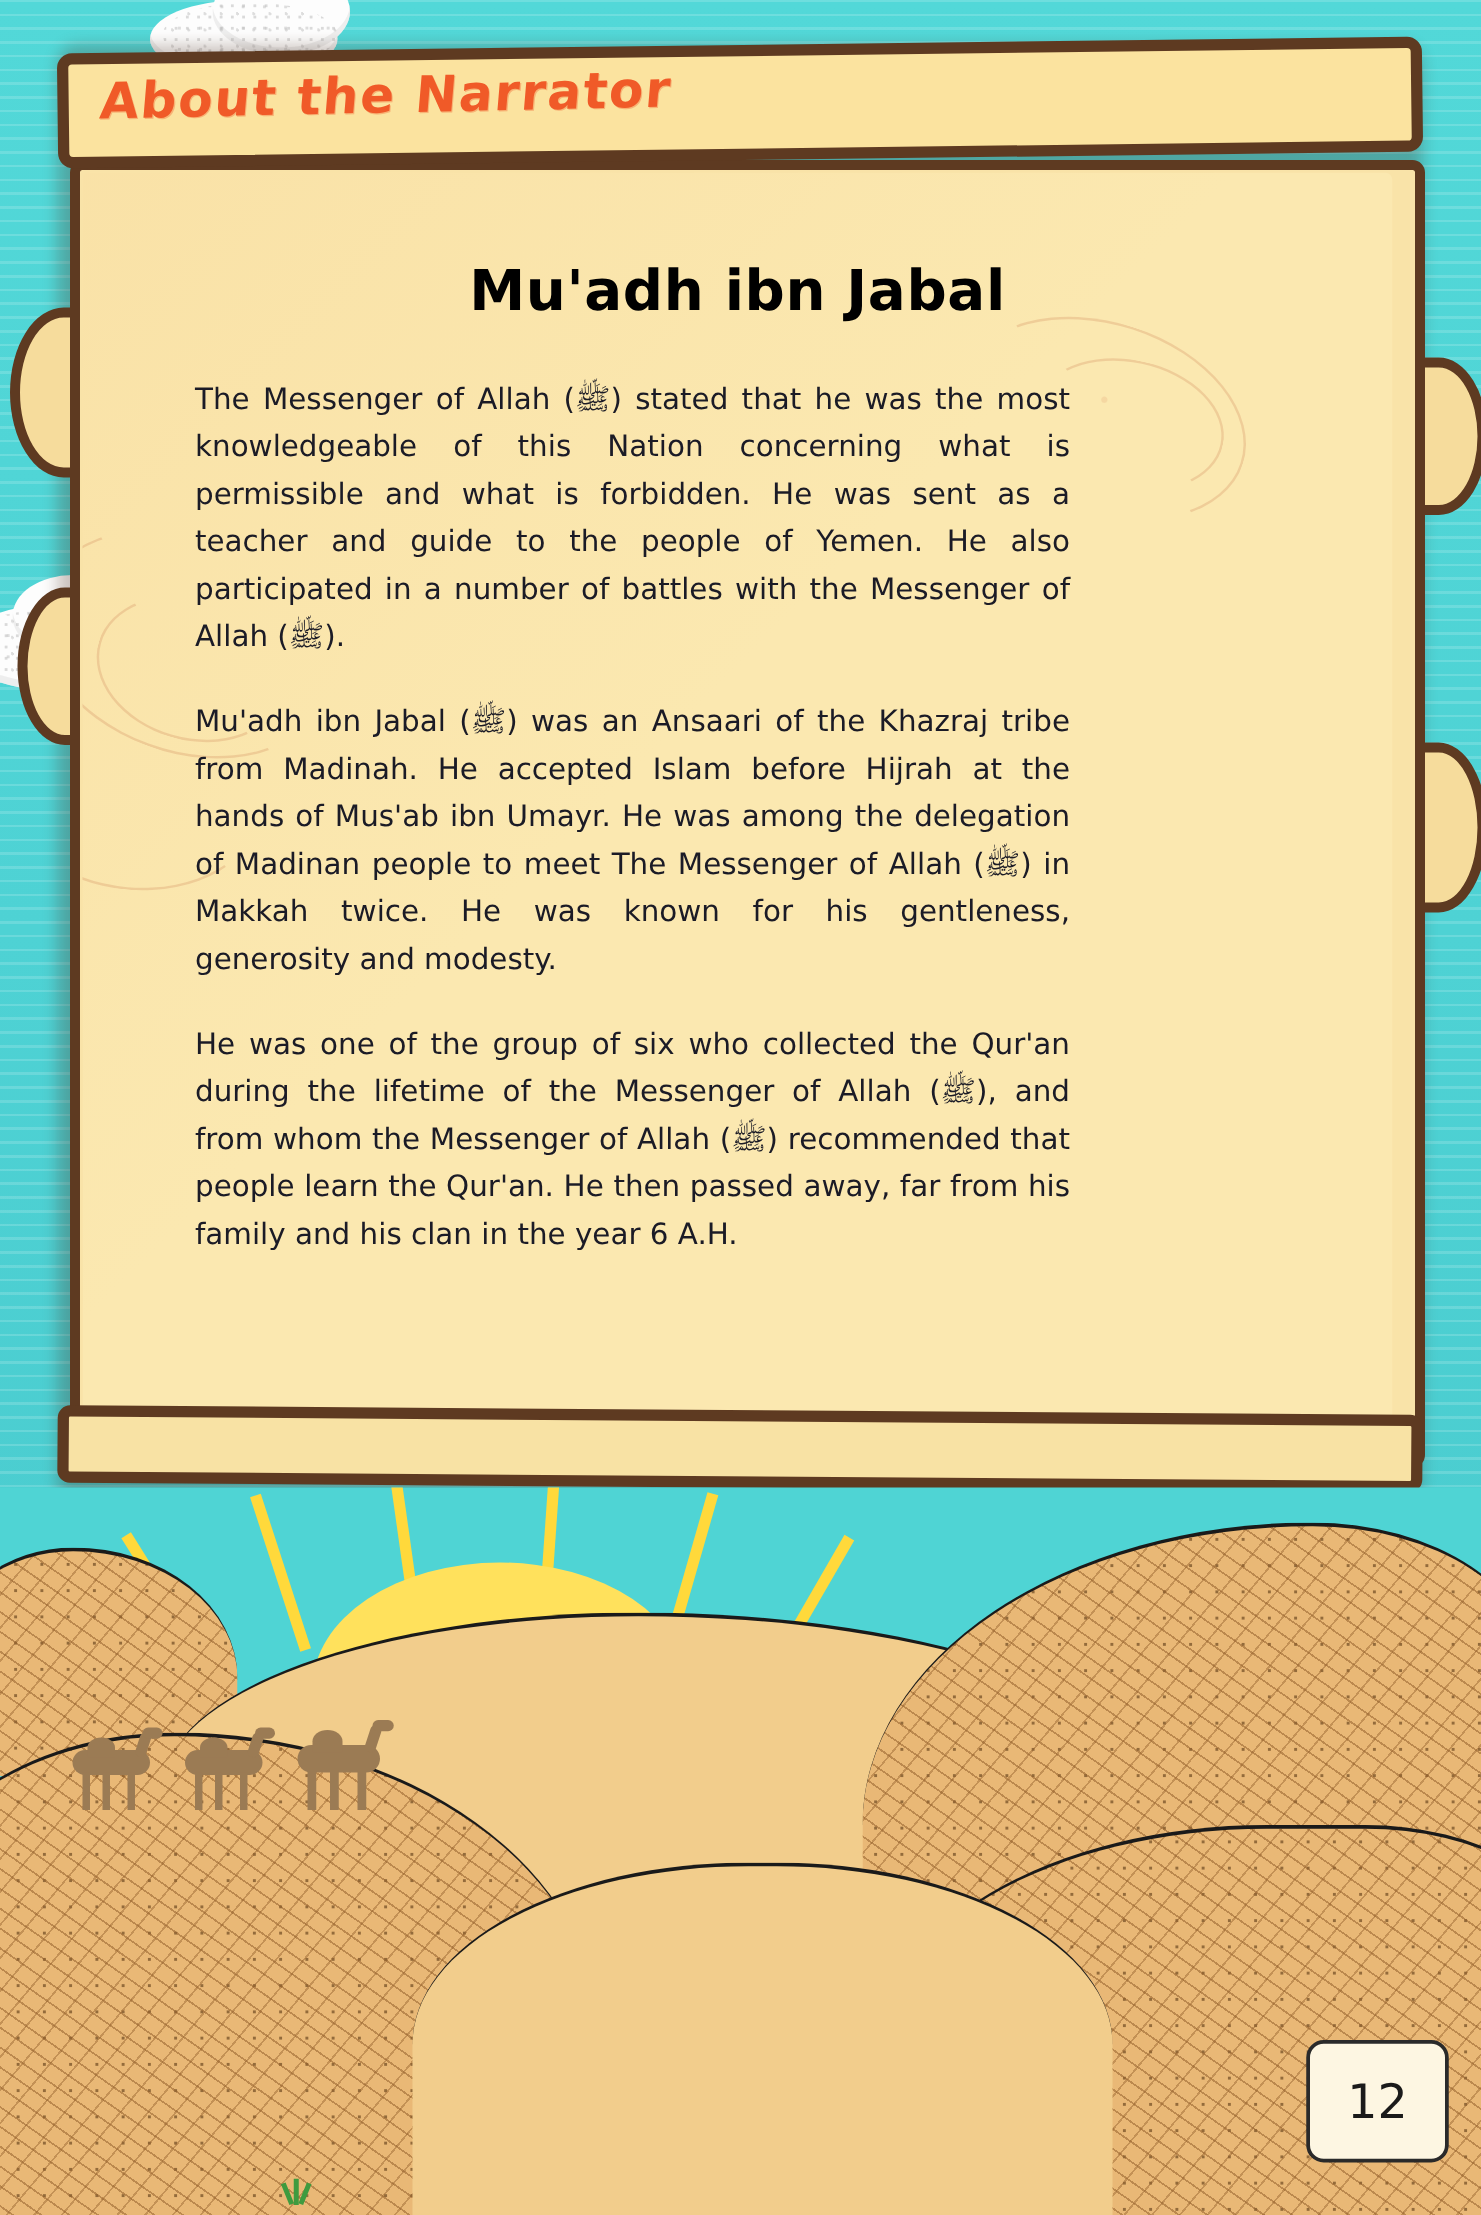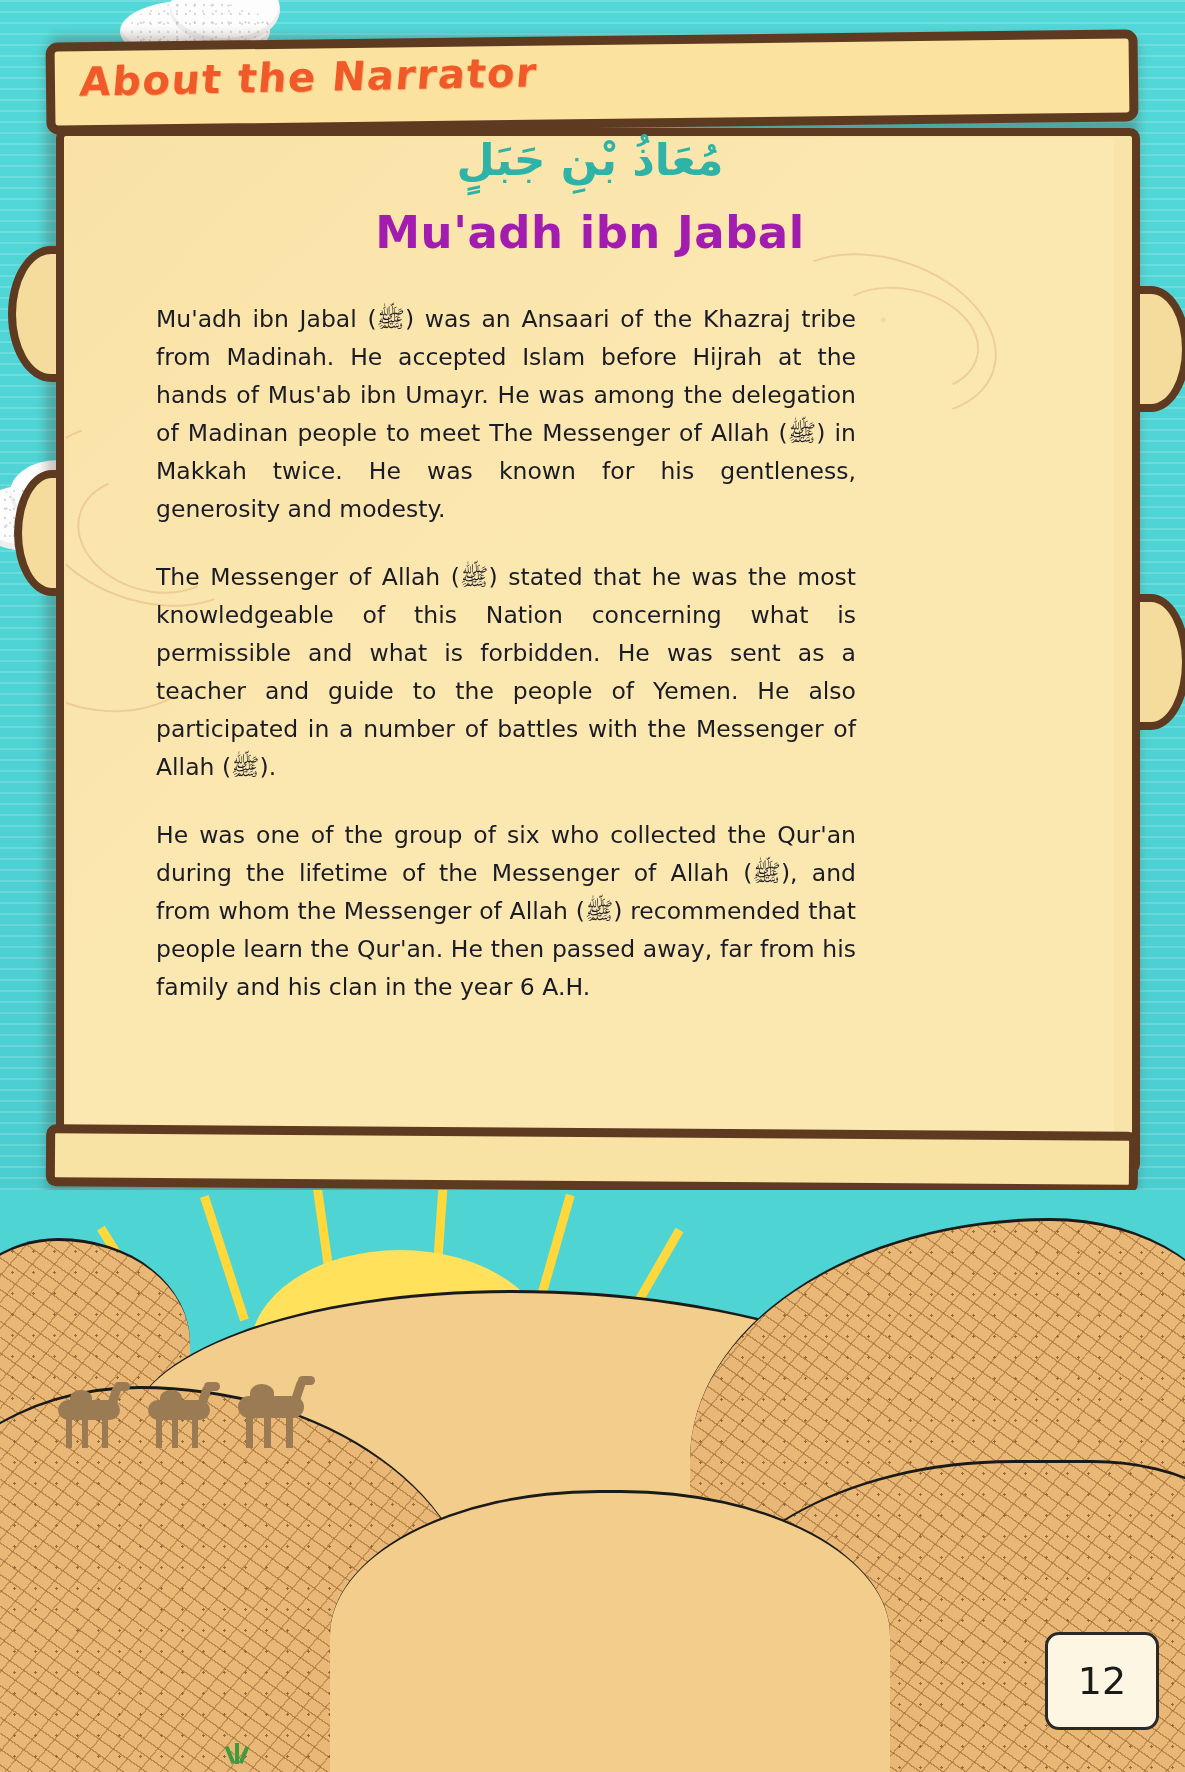--- a/index.html
+++ b/index.html
@@ -85,21 +85,21 @@
   }
 
   
   .arabic-title{
     position:absolute;left:66px;top:134px;width:1048px;text-align:center;
     font-size:44px;color:#2eb3a6;font-weight:bold;direction:rtl;
     font-family:"DejaVu Sans",sans-serif;
   }
   .eng-title{
     position:absolute;left:66px;top:206px;width:1048px;text-align:center;
-    font-size:45px;color:#a21caf;font-weight:bold;letter-spacing:0.5px;
+    font-size:45px;color:#000000;font-weight:bold;letter-spacing:0.5px;
     font-family:"DejaVu Sans",sans-serif;
   }
   .body-wrap{position:absolute;left:156px;top:300px;width:700px;}
   .para{
     text-align:justify;text-justify:inter-word;
     font-size:23.5px;line-height:38px;color:#1b1b26;
     margin:0 0 30px 0;font-family:"DejaVu Sans",sans-serif;
   }
   .para:last-child{margin-bottom:0;}
 
@@ -159,26 +159,25 @@
     <div class="swirl" style="left:700px;top:120px;width:230px;height:150px;transform:rotate(18deg);"></div>
     <div class="swirl" style="left:760px;top:150px;width:150px;height:100px;transform:rotate(12deg);"></div>
     <div class="swirl" style="left:-40px;top:290px;width:240px;height:170px;transform:rotate(200deg);"></div>
     <div class="swirl" style="left:10px;top:340px;width:150px;height:110px;transform:rotate(196deg);"></div>
     <div class="swirl" style="left:-60px;top:430px;width:200px;height:140px;transform:rotate(185deg);"></div>
   </div>
 
   <div class="banner"></div>
   <div class="banner-title">About the Narrator</div>
 
-  <div class="arabic-title">مُعَاذُ بْنِ جَبَلٍ</div>
   <div class="eng-title">Mu'adh ibn Jabal</div>
 
   <div class="body-wrap">
+    <p class="para">The Messenger of Allah (ﷺ) stated that he was the most knowledgeable of this Nation concerning what is permissible and what is forbidden. He was sent as a teacher and guide to the people of Yemen. He also participated in a number of battles with the Messenger of Allah (ﷺ).</p>
     <p class="para">Mu'adh ibn Jabal (ﷺ) was an Ansaari of the Khazraj tribe from Madinah. He accepted Islam before Hijrah at the hands of Mus'ab ibn Umayr. He was among the delegation of Madinan people to meet The Messenger of Allah (ﷺ) in Makkah twice. He was known for his gentleness, generosity and modesty.</p>
-    <p class="para">The Messenger of Allah (ﷺ) stated that he was the most knowledgeable of this Nation concerning what is permissible and what is forbidden. He was sent as a teacher and guide to the people of Yemen. He also participated in a number of battles with the Messenger of Allah (ﷺ).</p>
     <p class="para">He was one of the group of six who collected the Qur'an during the lifetime of the Messenger of Allah (ﷺ), and from whom the Messenger of Allah (ﷺ) recommended that people learn the Qur'an. He then passed away, far from his family and his clan in the year 6 A.H.</p>
   </div>
 
   <div class="scroll-foot"></div>
 
   <div class="desert">
     <div class="ray" style="left:160px;top:20px;width:9px;height:120px;background:#ffd93b;transform:rotate(-32deg);"></div>
     <div class="ray" style="left:240px;top:0px;width:9px;height:130px;transform:rotate(-18deg);"></div>
     <div class="ray" style="left:330px;top:-10px;width:9px;height:130px;transform:rotate(-8deg);"></div>
     <div class="ray" style="left:430px;top:-12px;width:9px;height:130px;transform:rotate(4deg);"></div>

